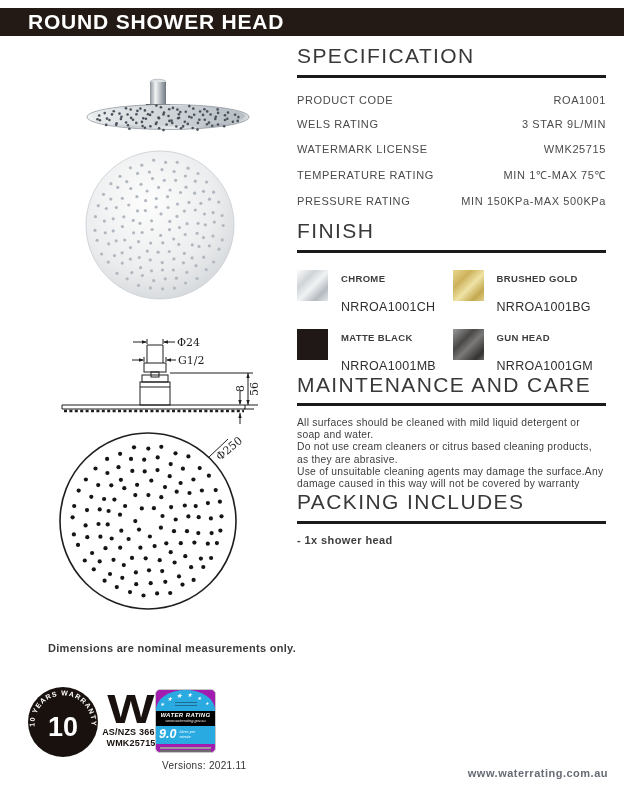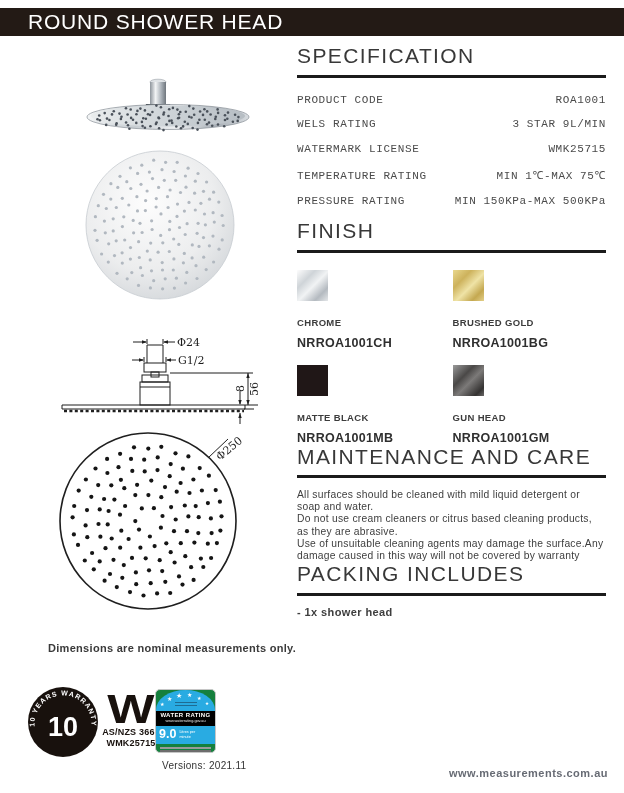--- a/index.html
+++ b/index.html
@@ -2,42 +2,42 @@
 <html><head>
 <meta charset="utf-8">
 <style>
   html,body{margin:0;padding:0;background:#fff;}
   .page{position:relative;width:624px;height:793px;background:#fff;overflow:hidden;
         font-family:"Liberation Sans",sans-serif;color:#3f3f3f;}
 
   
   .titlebar{position:absolute;left:0;top:8px;width:624px;height:28px;background:#231a15;
             display:flex;align-items:center;}
-  .titlebar span{color:#fff;font-size:21px;letter-spacing:.8px;padding-left:28px;font-weight:400;}
+  .titlebar span{color:#fff;font-size:21px;letter-spacing:.8px;padding-left:28px;font-weight:700;}
 
   
   .col{position:absolute;left:297px;top:44px;width:309px;}
   h2.sec{font-size:21px;font-weight:400;letter-spacing:1.4px;color:#383838;margin:0;line-height:1.12;}
   .rule{height:3px;background:#1b1b1b;margin-top:7px;}
   .specrows{margin-top:16px;}
-  .srow{display:flex;justify-content:space-between;align-items:flex-end;
-        font-size:11px;letter-spacing:.6px;color:#4a4a4a;margin-bottom:12.5px;font-family:Liberation Mono, monospace;}
+  .srow{display:flex;justify-content:space-between;align-items:center;
+        font-size:11px;letter-spacing:.6px;color:#4a4a4a;margin-bottom:12.5px;}
   .srow .v{text-align:right;white-space:nowrap;}
 
   .fin-head{margin-top:7px;}
   .fgrid{display:grid;grid-template-columns:1fr 1fr;column-gap:2px;row-gap:15px;margin-top:17px;}
-  .fitem{display:flex;gap:13px;flex-direction:column;}
+  .fitem{display:flex;gap:13px;}
   .sw{width:31px;height:31px;flex:none;}
   .sw.chrome{background:linear-gradient(135deg,#fdfdfd 0%,#cfd4d8 30%,#f1f3f4 52%,#b4bac0 78%,#e4e7e9 100%);}
   .sw.brushed-gold{background:linear-gradient(135deg,#e9d88e 0%,#cdb25c 30%,#efe3a6 55%,#c4a850 80%,#e3d08a 100%);}
   .sw.matte-black{background:#201717;}
   .sw.brushed-nickel{background:linear-gradient(135deg,#eceeef 0%,#b2b6ba 35%,#e0e2e4 58%,#9ea3a8 85%,#cfd2d5 100%);}
   .sw.gun-metal{background:linear-gradient(135deg,#9b9b9b 0%,#4a4847 35%,#7c7a79 55%,#343231 85%,#6b6968 100%);}
   .fname{font-size:9.5px;font-weight:700;letter-spacing:.35px;color:#3c3c3c;margin-top:3px;}
-  .fcode{font-size:12.5px;letter-spacing:.3px;color:#2f2f2f;margin-top:8px;font-weight:bold;}
+  .fcode{font-size:12.5px;letter-spacing:.3px;color:#2f2f2f;margin-top:16px;}
 
   .mnt-head{margin-top:26px;}
   .para{margin-top:11px;font-size:10.3px;line-height:12.2px;letter-spacing:.25px;color:#3e3e3e;}
   .pack-head{margin-top:13px;}
   .pitem{margin-top:10px;font-size:11px;font-weight:700;letter-spacing:.4px;color:#3e3e3e;}
 
   
   .photo-angled{position:absolute;left:80px;top:62px;}
   .photo-face{position:absolute;left:84px;top:148px;}
   .draw-side{position:absolute;left:48px;top:330px;}
@@ -45,21 +45,21 @@
   .dims-note{position:absolute;left:48px;top:642px;font-size:11px;font-weight:700;
              letter-spacing:.3px;color:#3a3a3a;}
 
   
   .warranty{position:absolute;left:27px;top:686px;}
   .watermark{position:absolute;left:98px;top:694px;width:66px;text-align:center;color:#18110d;}
   .wm-w{font-size:40px;font-weight:700;line-height:30px;display:inline-block;transform:scaleX(1.25);}
   .wm-line{font-size:9px;font-weight:700;line-height:10.5px;letter-spacing:.2px;}
 
   .wels{position:absolute;left:155px;top:689px;width:61px;height:64px;border:1px solid #c6c6c6;
-        border-radius:5px;overflow:hidden;background:#15803d;box-sizing:border-box;}
+        border-radius:5px;overflow:hidden;background:#a21caf;box-sizing:border-box;font-style:italic;}
   .wels-arch{position:relative;height:21px;background:#29abe2;
              border-radius:30px 30px 0 0/20px 20px 0 0;}
   .wels-arch .st{position:absolute;color:#fff;line-height:1;}
   .wels-tt{position:absolute;left:50%;top:10px;transform:translateX(-50%);width:22px;}
   .wels-tt i{display:block;height:1.5px;background:#1b5d7e;margin-top:1.5px;opacity:.8;}
   .wels-band{background:#000;color:#fff;text-align:center;padding:1px 0 2px;}
   .wels-band .t1{font-size:6px;font-weight:700;letter-spacing:.4px;line-height:7px;}
   .wels-band .t2{font-size:3.8px;line-height:4.5px;color:#e8e8e8;}
   .wels-flow{background:#29abe2;color:#fff;display:flex;align-items:center;padding:2px 3px;height:14px;}
   .wels-num{font-size:12.5px;font-weight:700;line-height:1;}
@@ -642,15 +642,15 @@
         <div>minute</div>
       </span>
     </div>
     <div class="wels-foot">
       <i></i>
         <i></i>
     </div>
   </div>
 
   <div class="versions">Versions: 2021.11</div>
-  <div class="footer-url">www.measurements.com.au</div>
+  <div class="footer-url">www.waterrating.com.au</div>
 
 </div>
 
 </body></html>

